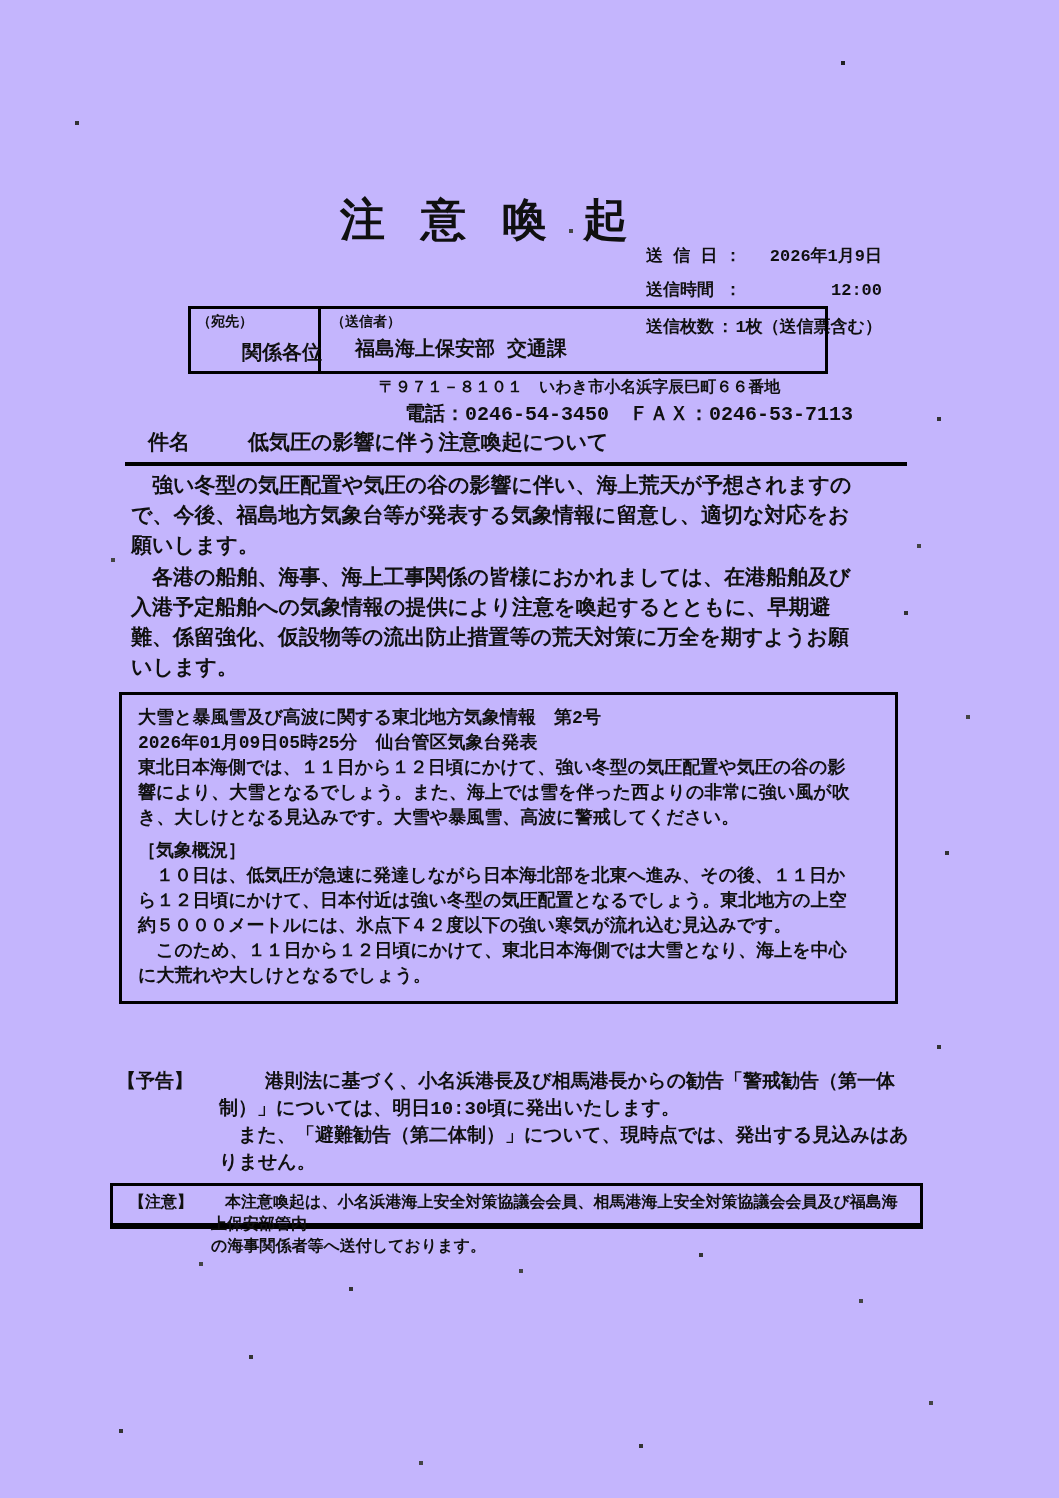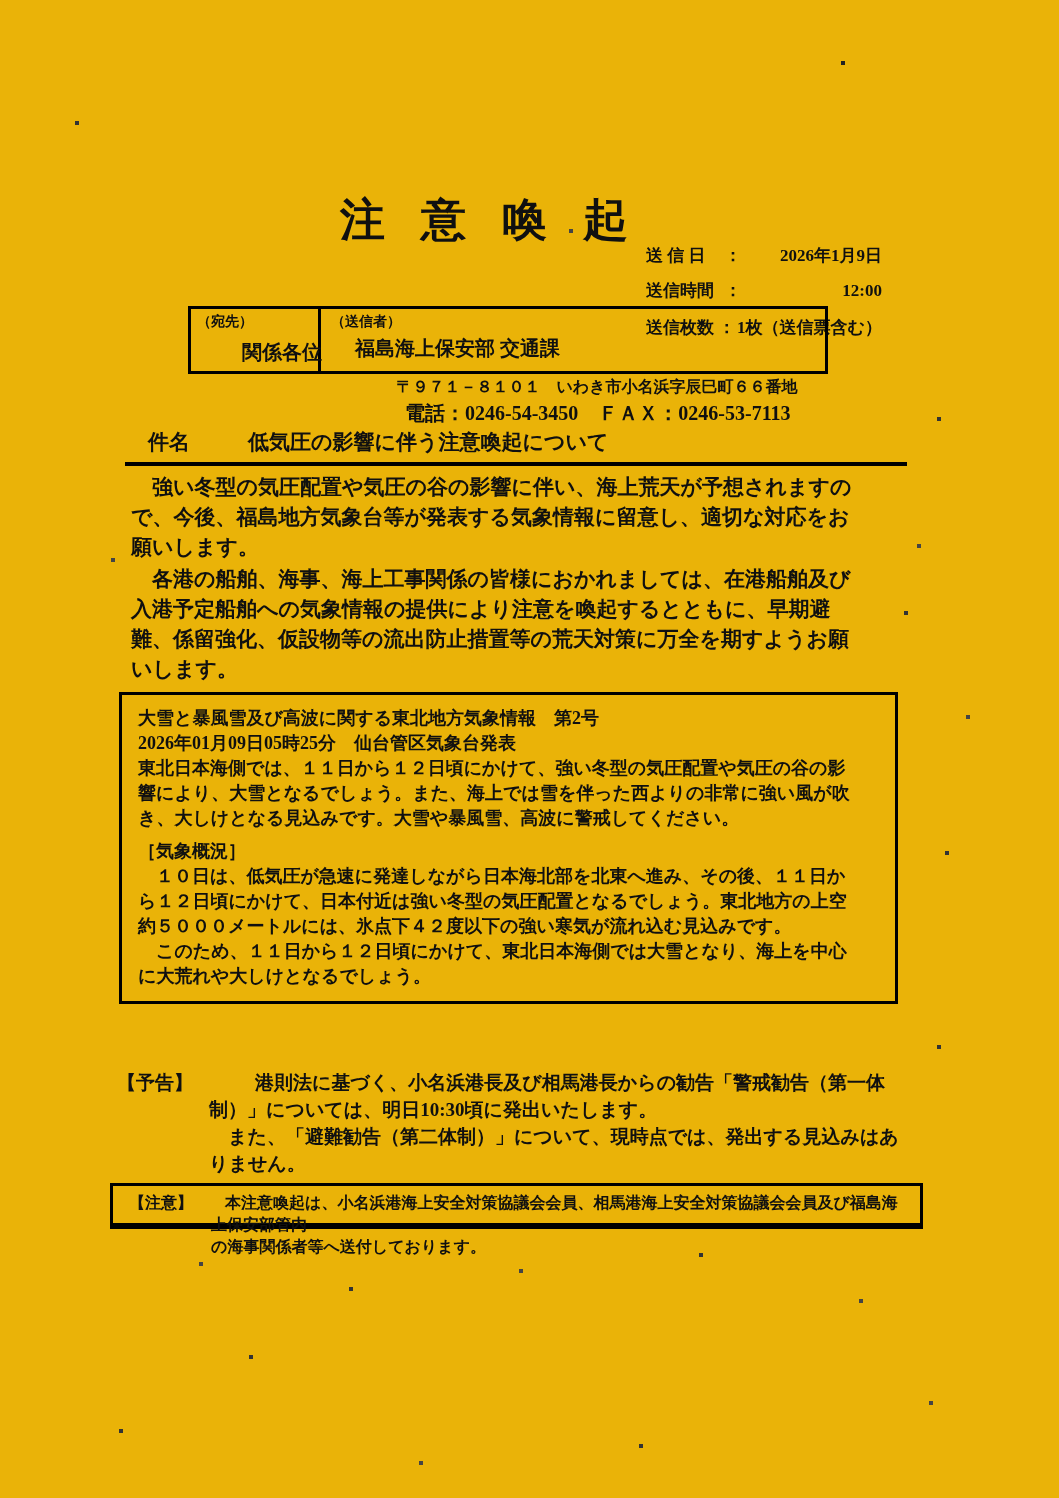--- a/index.html
+++ b/index.html
@@ -1,23 +1,23 @@
 <!DOCTYPE html>
 <html><head>
 <meta charset="utf-8">
 <style>
   * { margin:0; padding:0; box-sizing:border-box; }
   html,body { background:#e8e8e8; }
   .page {
     position:relative;
     width:1059px; height:1498px;
     margin:0 auto;
-    background:#eab308;
+    background:#c4b5fd;
     color:#101010;
-    font-family:Liberation Serif, serif;
+    font-family:Liberation Mono, monospace;
     overflow:hidden;
   }
   .pre { white-space:pre-line; }
 
   
   .doc-title {
     position:absolute; left:340px; top:190px;
     font-size:45px; font-weight:bold;
     letter-spacing:36px; white-space:nowrap;
   }
@@ -37,21 +37,21 @@
     position:absolute; left:188px; top:306px;
     width:640px; height:68px;
     border:3px solid #000;
     display:flex;
   }
   .addr-left { width:130px; border-right:3px solid #000; padding:4px 6px; }
   .addr-right { flex:1; padding:4px 10px; }
   .addr-caption { font-size:14px; font-weight:bold; }
   .addr-recipient { font-size:20px; font-weight:bold; margin:8px 0 0 18px; white-space:nowrap;padding-left:27px; }
   .addr-sender-name { font-size:20px; font-weight:bold; margin:4px 0 15px 24px; white-space:nowrap; }
-  .addr-sender-address { font-size:16px; font-weight:bold; margin:7px 0 0 48px; white-space:nowrap;text-align:center; }
+  .addr-sender-address { font-size:16px; font-weight:bold; margin:7px 0 0 48px; white-space:nowrap; }
   .addr-sender-phone { font-size:20px; font-weight:bold; margin:2px 0 0 74px; white-space:nowrap; }
 
   
   .subject {
     position:absolute; left:125px; top:426px; width:782px;
     border-bottom:4px solid #000;
     padding:2px 0 6px 0;
     font-size:21px; font-weight:bold;
     display:flex; align-items:baseline;
   }
@@ -76,21 +76,21 @@
   }
   .weather-overview-heading { margin-top:8px; }
 
   
   .forecast {
     position:absolute; left:117px; top:1069px; width:794px;
     font-size:19px; line-height:27px; font-weight:bold;
     display:flex; align-items:flex-start;
   }
   .forecast-label { white-space:nowrap; flex:none; }
-  .forecast-text { margin-left:16px; text-indent:46px; flex:1; }
+  .forecast-text { margin-left:26px; text-indent:46px; flex:1; }
 
   
   .caution-box {
     position:absolute; left:110px; top:1183px;
     width:813px; height:46px;
     border:3px solid #000; border-bottom-width:6px;
     padding:6px 8px 0 8px;
     font-size:16px; line-height:22px; font-weight:bold;
     display:flex; align-items:flex-start;
   }

